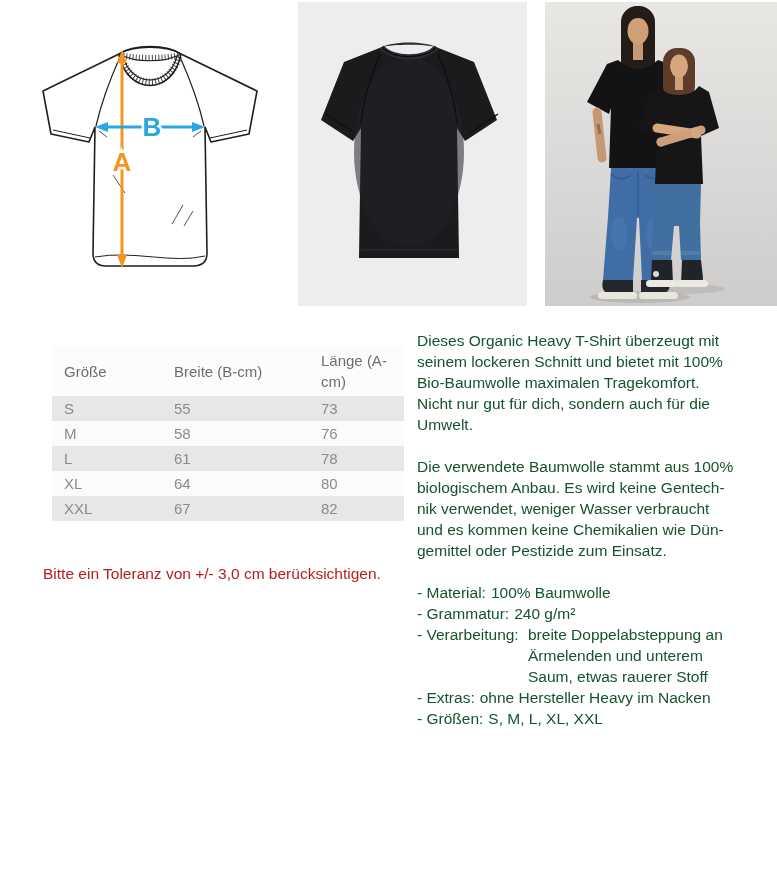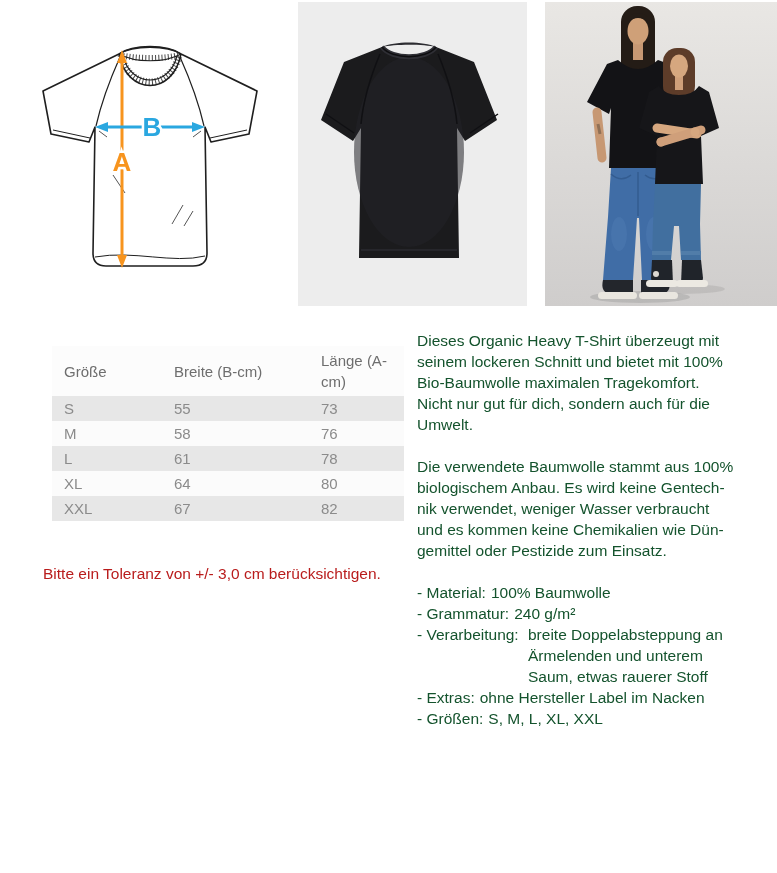--- a/index.html
+++ b/index.html
@@ -203,21 +203,21 @@
           <span class="bullet-value">240 g/m²</span>
         </div>
         <div class="bullet-item">
           <span class="bullet-label">- Verarbeitung: </span>
           <span class="bullet-value">breite Doppelabsteppung an
 Ärmelenden und unterem
 Saum, etwas rauerer Stoff</span>
         </div>
         <div class="bullet-item">
           <span class="bullet-label">- Extras:</span>
-          <span class="bullet-value">ohne Hersteller Label im Nacken</span>
+          <span class="bullet-value">ohne Hersteller Heavy im Nacken</span>
         </div>
         <div class="bullet-item">
           <span class="bullet-label">- Größen:</span>
           <span class="bullet-value">S, M, L, XL, XXL</span>
         </div>
       </div>
   </div>
 
 </div>
 

